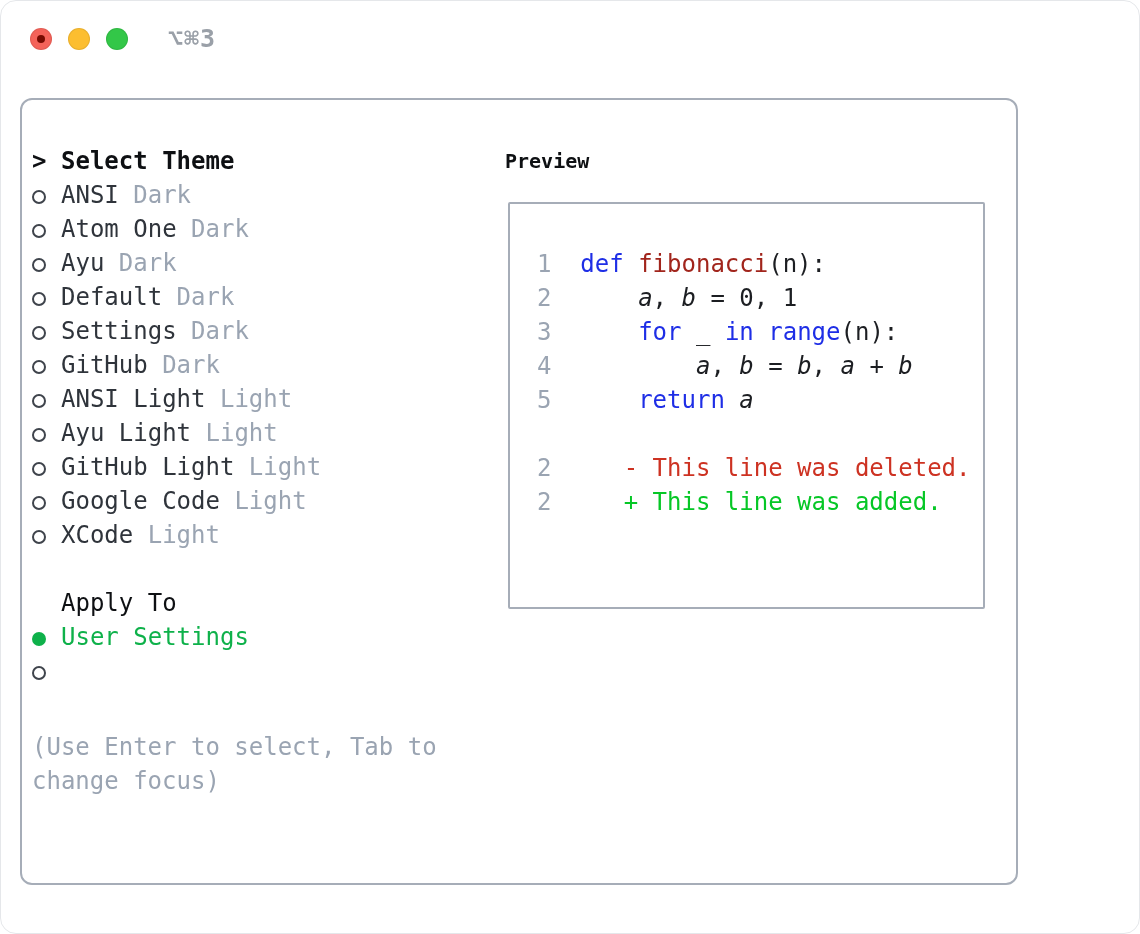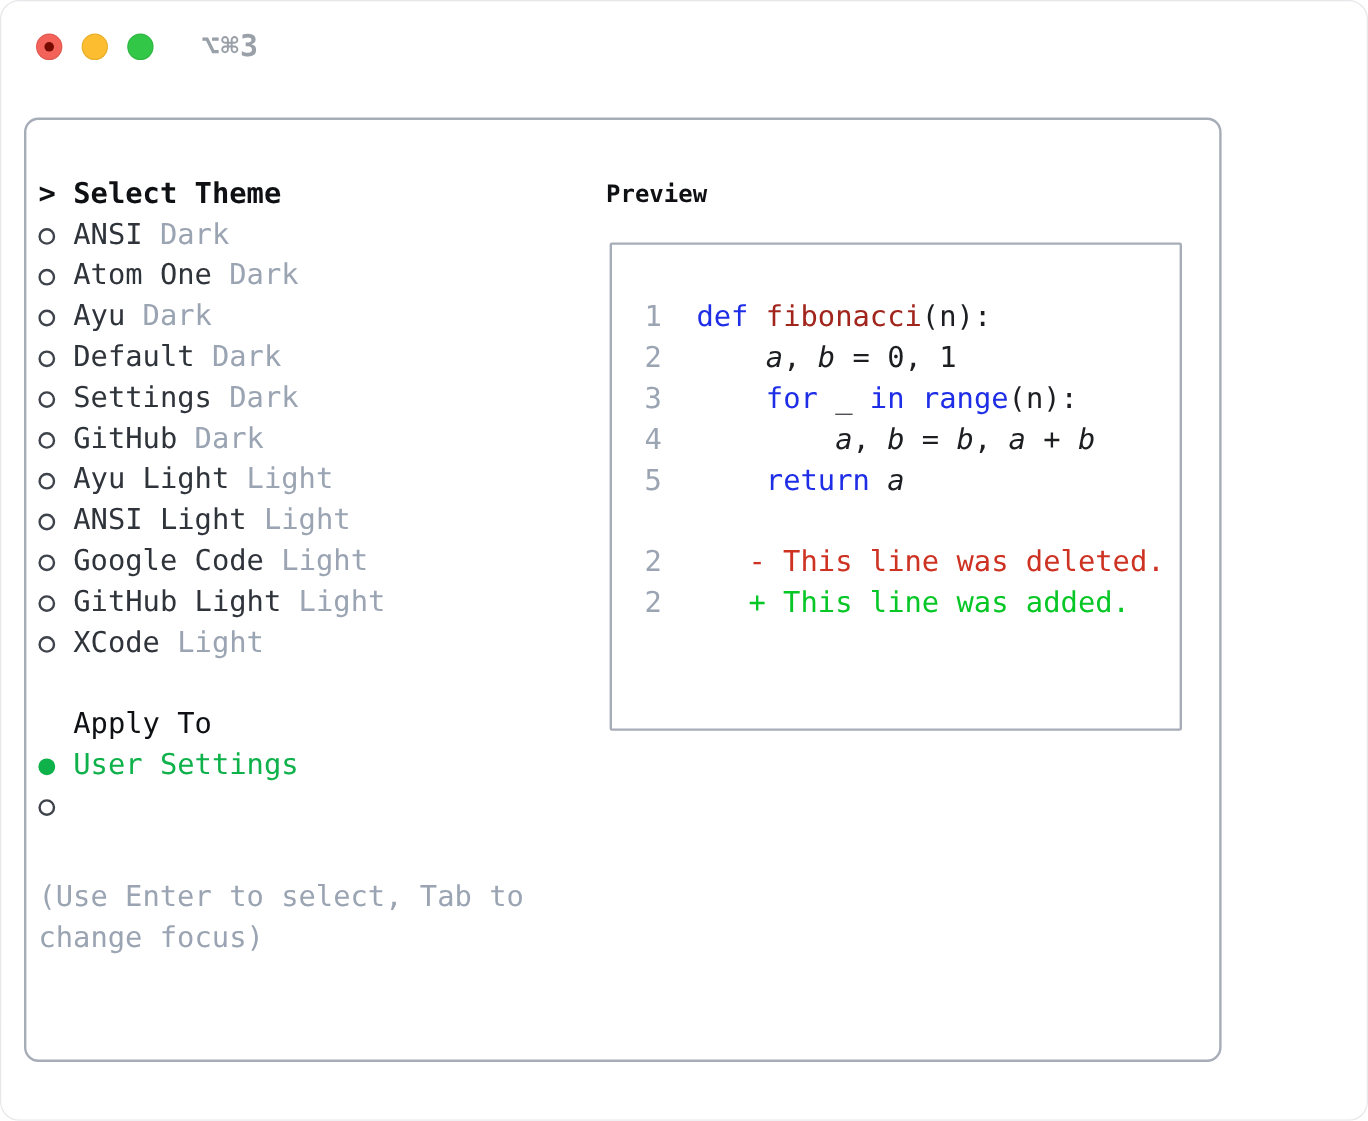--- a/index.html
+++ b/index.html
@@ -65,24 +65,24 @@
     <div class="left-col">
       <div class="row"><span class="bcell prefix">&gt;</span><span class="hdr">Select Theme</span></div>
 
       <div id="theme-list">
           <div class="row item"><span class="bcell"><span class="ring"></span></span><span class="iname">ANSI</span> <span class="ivariant">Dark</span></div>
           <div class="row item"><span class="bcell"><span class="ring"></span></span><span class="iname">Atom One</span> <span class="ivariant">Dark</span></div>
           <div class="row item"><span class="bcell"><span class="ring"></span></span><span class="iname">Ayu</span> <span class="ivariant">Dark</span></div>
           <div class="row item"><span class="bcell"><span class="ring"></span></span><span class="iname">Default</span> <span class="ivariant">Dark</span></div>
           <div class="row item"><span class="bcell"><span class="ring"></span></span><span class="iname">Settings</span> <span class="ivariant">Dark</span></div>
           <div class="row item"><span class="bcell"><span class="ring"></span></span><span class="iname">GitHub</span> <span class="ivariant">Dark</span></div>
+          <div class="row item"><span class="bcell"><span class="ring"></span></span><span class="iname">ANSI Light</span> <span class="ivariant">Light</span></div>
           <div class="row item"><span class="bcell"><span class="ring"></span></span><span class="iname">Ayu Light</span> <span class="ivariant">Light</span></div>
-          <div class="row item"><span class="bcell"><span class="ring"></span></span><span class="iname">ANSI Light</span> <span class="ivariant">Light</span></div>
+          <div class="row item"><span class="bcell"><span class="ring"></span></span><span class="iname">GitHub Light</span> <span class="ivariant">Light</span></div>
           <div class="row item"><span class="bcell"><span class="ring"></span></span><span class="iname">Google Code</span> <span class="ivariant">Light</span></div>
-          <div class="row item"><span class="bcell"><span class="ring"></span></span><span class="iname">GitHub Light</span> <span class="ivariant">Light</span></div>
           <div class="row item"><span class="bcell"><span class="ring"></span></span><span class="iname">XCode</span> <span class="ivariant">Light</span></div>
         </div>
 
       <div class="apply-section">
         <div class="row"><span class="bcell"></span><span class="subhdr">Apply To</span></div>
         <div id="apply-list">
             <div class="row item selected"><span class="bcell"><span class="ring sel"></span></span><span class="iname">User Settings</span></div>
             <div class="row item"><span class="bcell"><span class="ring"></span></span></div>
           </div>
       </div>

